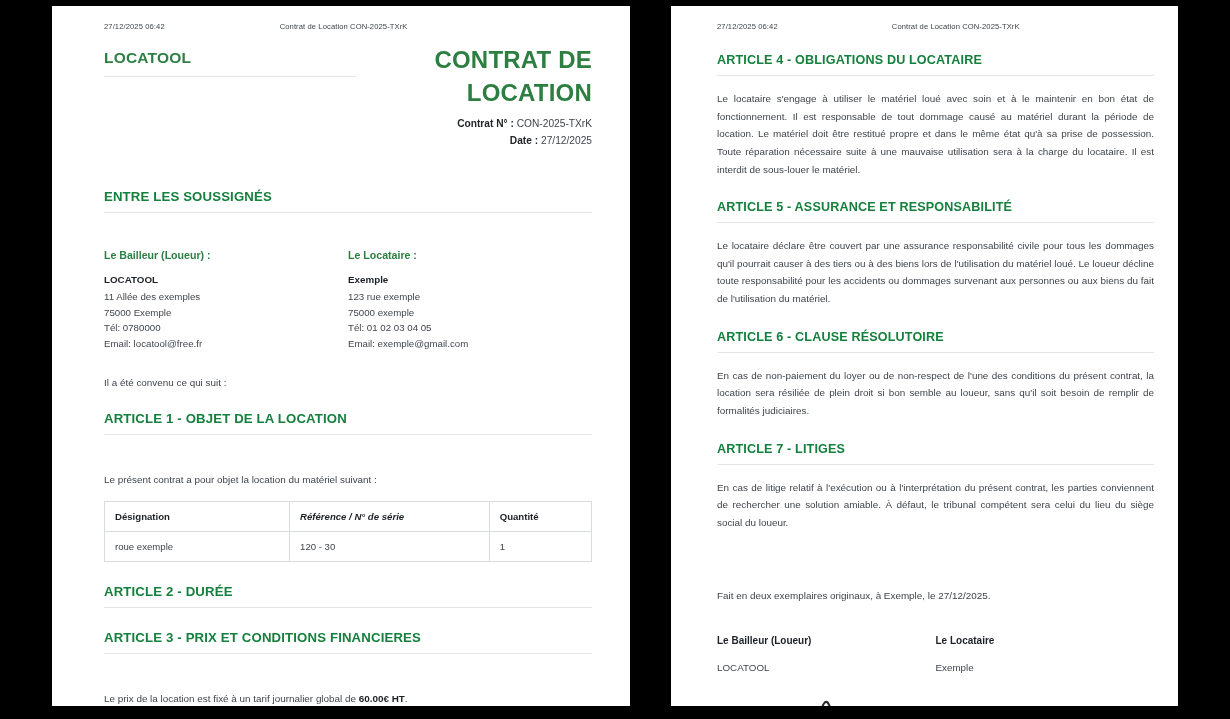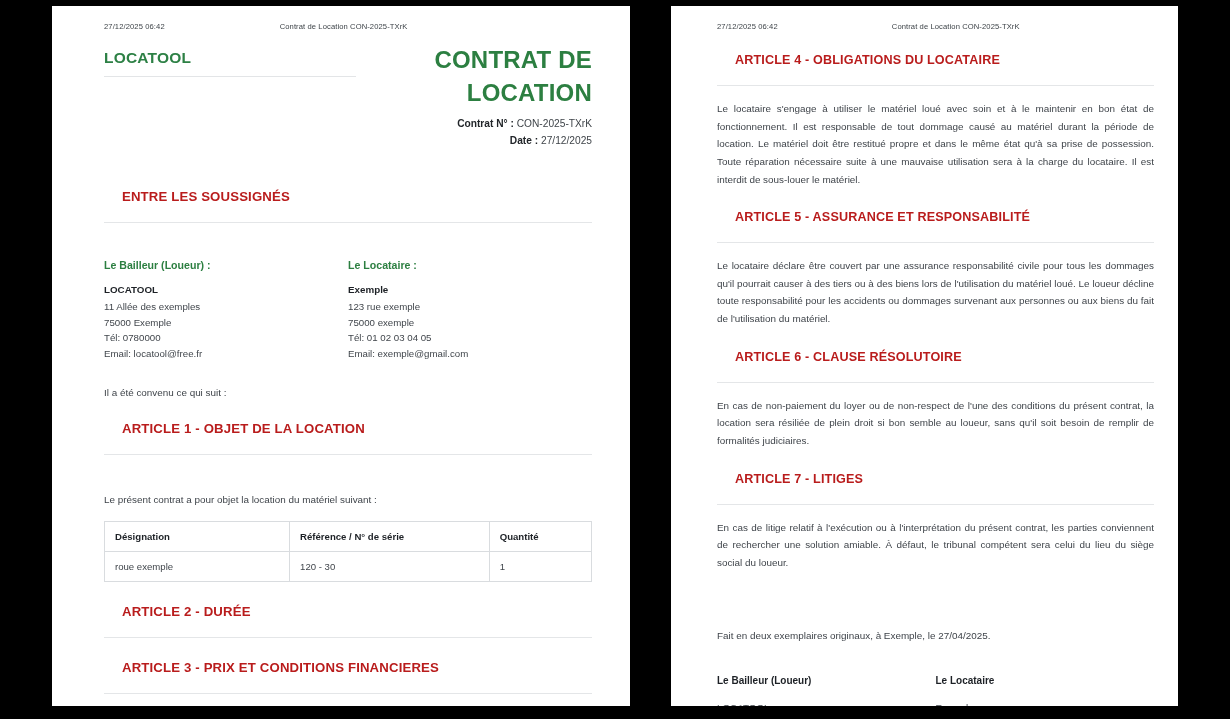--- a/index.html
+++ b/index.html
@@ -72,25 +72,25 @@
   .meta-line {
     font-size: 10.2px;
     color: #3f4449;
     margin-top: 7px;
     line-height: 1.55;
   }
   .meta-line b { color: #22262a; }
 
   
   .sec-h {
-    color: #b91c1c;
+    color: #15803d;
     font-size: 13.2px;
     font-weight: bold;
     letter-spacing: .15px;
-    margin: 18px;
+    margin: 0;
   }
   .sec-rule {
     border-top: 1px solid #e4e6e8;
     margin: 8px 0 0 0;
   }
   .sec-block { margin-top: 26px; }
   .page-right .sec-block { margin-top: 22px; }
   .page-right .sec-block:first-of-type { margin-top: 4px; }
 
   .sec-h-sm { font-size: 12.6px; }
@@ -143,21 +143,21 @@
     font-size: 9.6px;
     text-align: left;
     vertical-align: middle;
   }
   table.mat th {
     font-weight: bold;
     color: #1d2126;
   }
   table.mat td { color: #41464c; }
   .col-a { width: 38%; }
-  .col-b { width: 41%; }
+  .col-b { width: 41%; font-style: italic; }
   .col-c { width: 21%; }
 
   
   .sig-row { display: flex; margin-top: 30px; }
   .sig-col { width: 50%; }
   .sig-h {
     font-size: 10px;
     font-weight: bold;
     color: #1d2126;
     margin-bottom: 16px;
@@ -288,21 +288,21 @@
       <p class="body">En cas de non-paiement du loyer ou de non-respect de l'une des conditions du présent contrat, la location sera résiliée de plein droit si bon semble au loueur, sans qu'il soit besoin de remplir de formalités judiciaires.</p>
 
       <div class="sec-block">
         <div class="sec-h sec-h-sm">ARTICLE 7 - LITIGES</div>
         <div class="sec-rule"></div>
       </div>
       <p class="body">En cas de litige relatif à l'exécution ou à l'interprétation du présent contrat, les parties conviennent de rechercher une solution amiable. À défaut, le tribunal compétent sera celui du lieu du siège social du loueur.</p>
 
       <div class="closing-gap"></div>
 
-      <p class="body plain">Fait en deux exemplaires originaux, à Exemple, le 27/04/2025.</p>
+      <p class="body plain">Fait en deux exemplaires originaux, à Exemple, le 27/12/2025.</p>
 
       <div class="sig-row">
         <div class="sig-col">
           <div class="sig-h">Le Bailleur (Loueur)</div>
           <div class="sig-name">LOCATOOL</div>
           <div class="sig-mark">
             <svg width="170" height="46" viewBox="0 0 170 46" xmlns="http://www.w3.org/2000/svg">
               <g fill="none" stroke="#2b2b2b" stroke-linecap="round" stroke-linejoin="round">
                 <path d="M6 16 C18 13, 34 15, 52 22 C66 27, 78 31, 90 30 C97 29, 101 25, 104 16 C106 9, 108 6, 110 7 C112 8, 113 13, 116 19 C119 25, 124 29, 132 30 L150 29" stroke-width="2.1"></path>
                 <path d="M18 22 C30 21, 46 25, 62 29 C74 32, 86 33, 96 31" stroke-width="1.5"></path>

